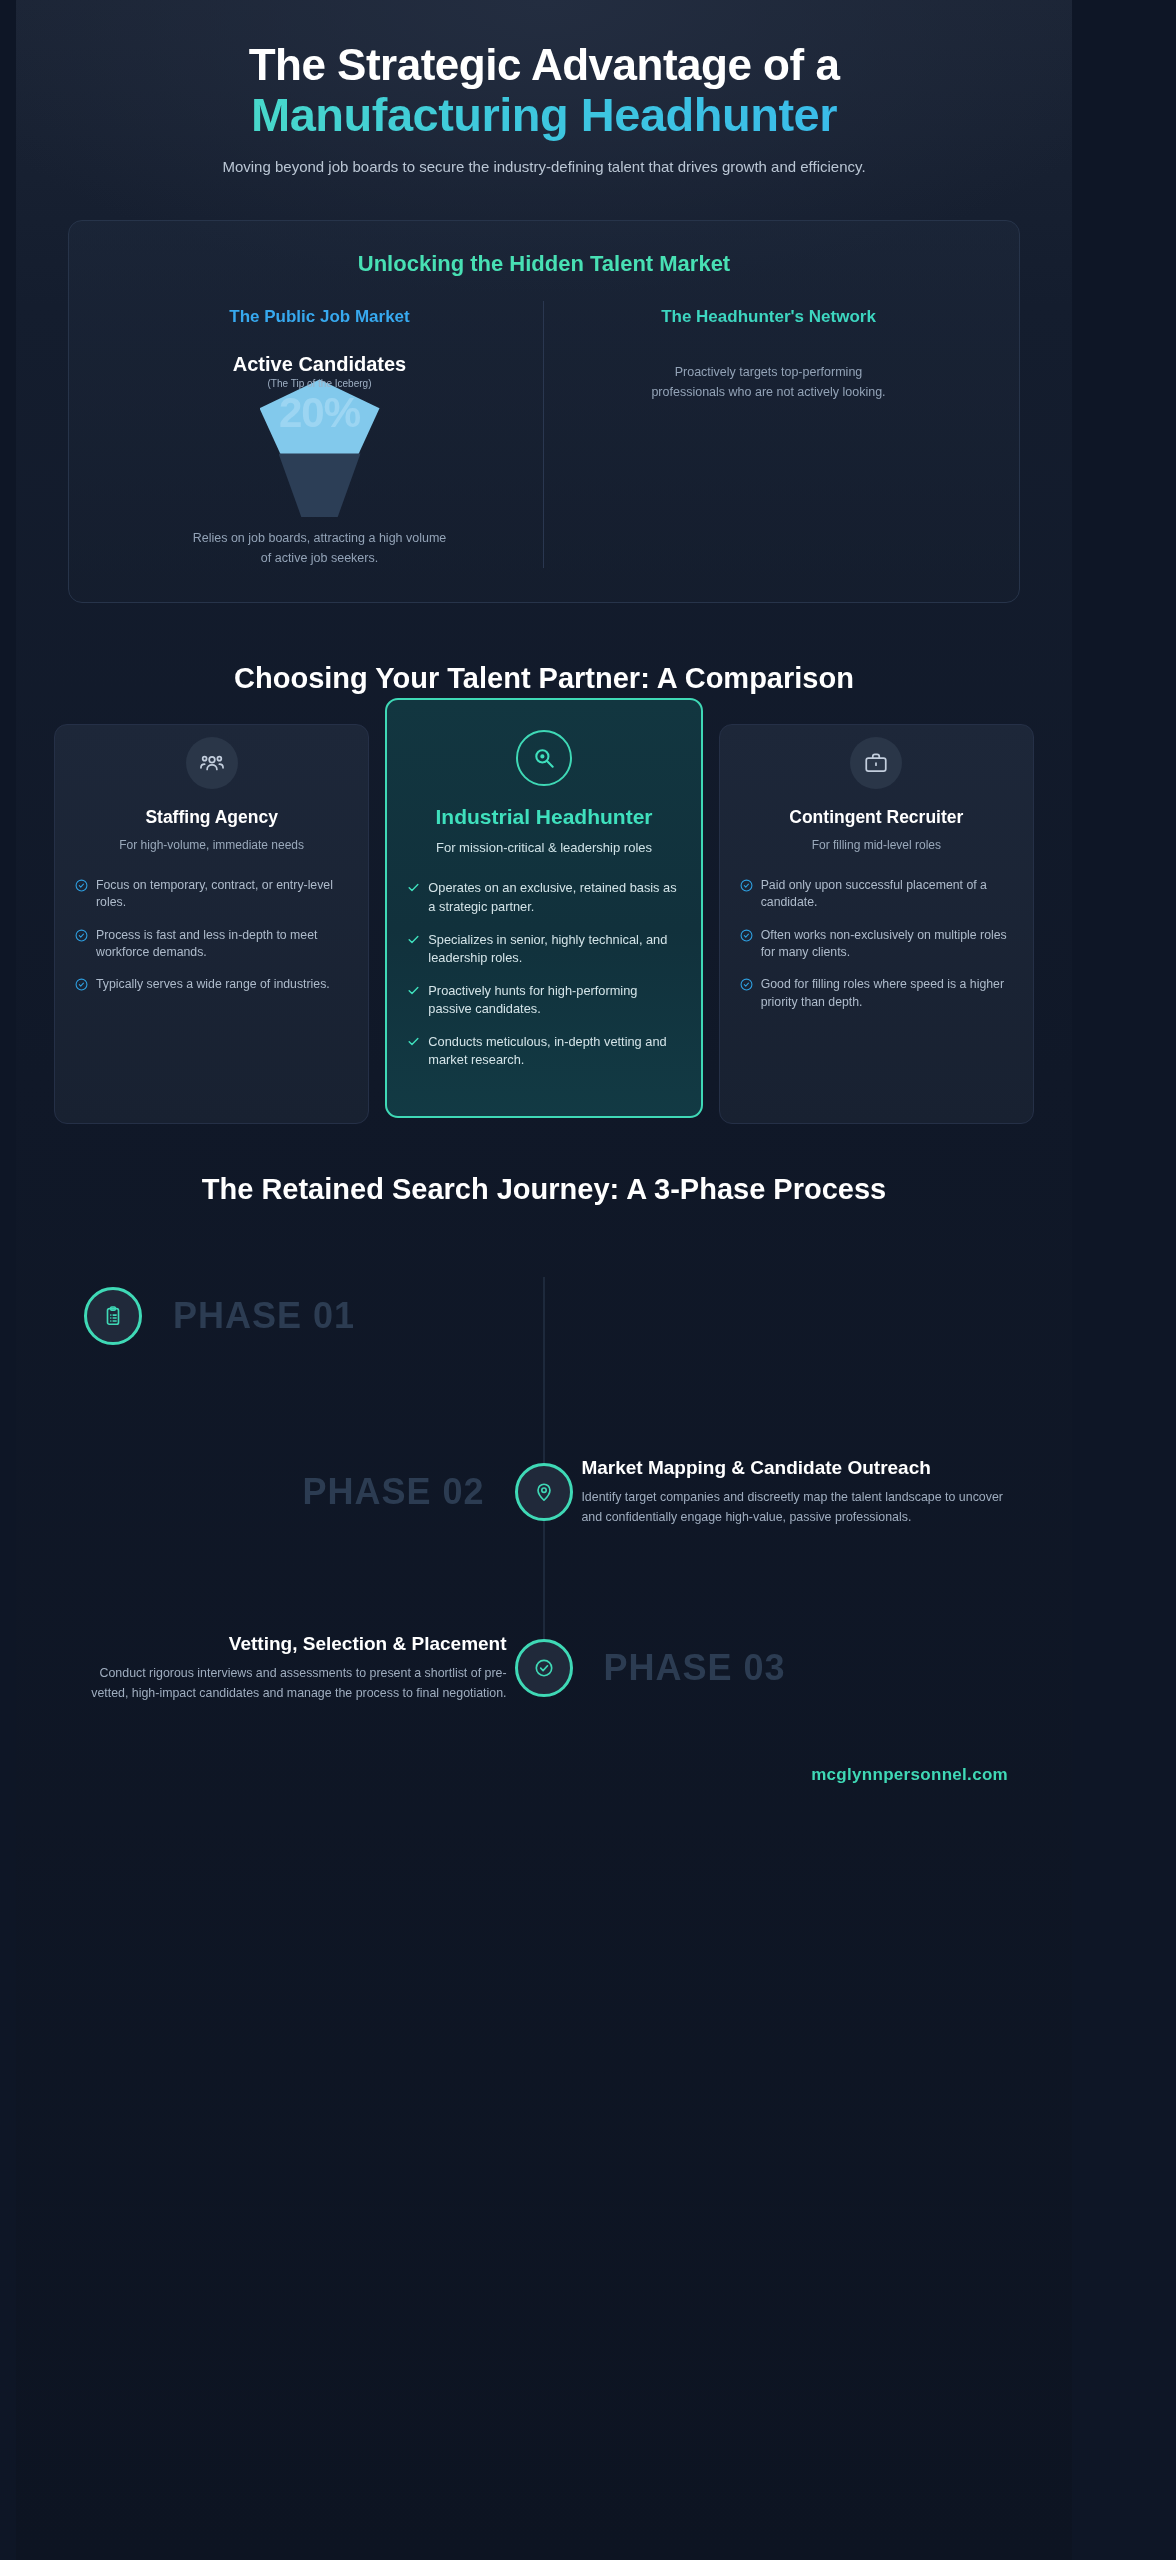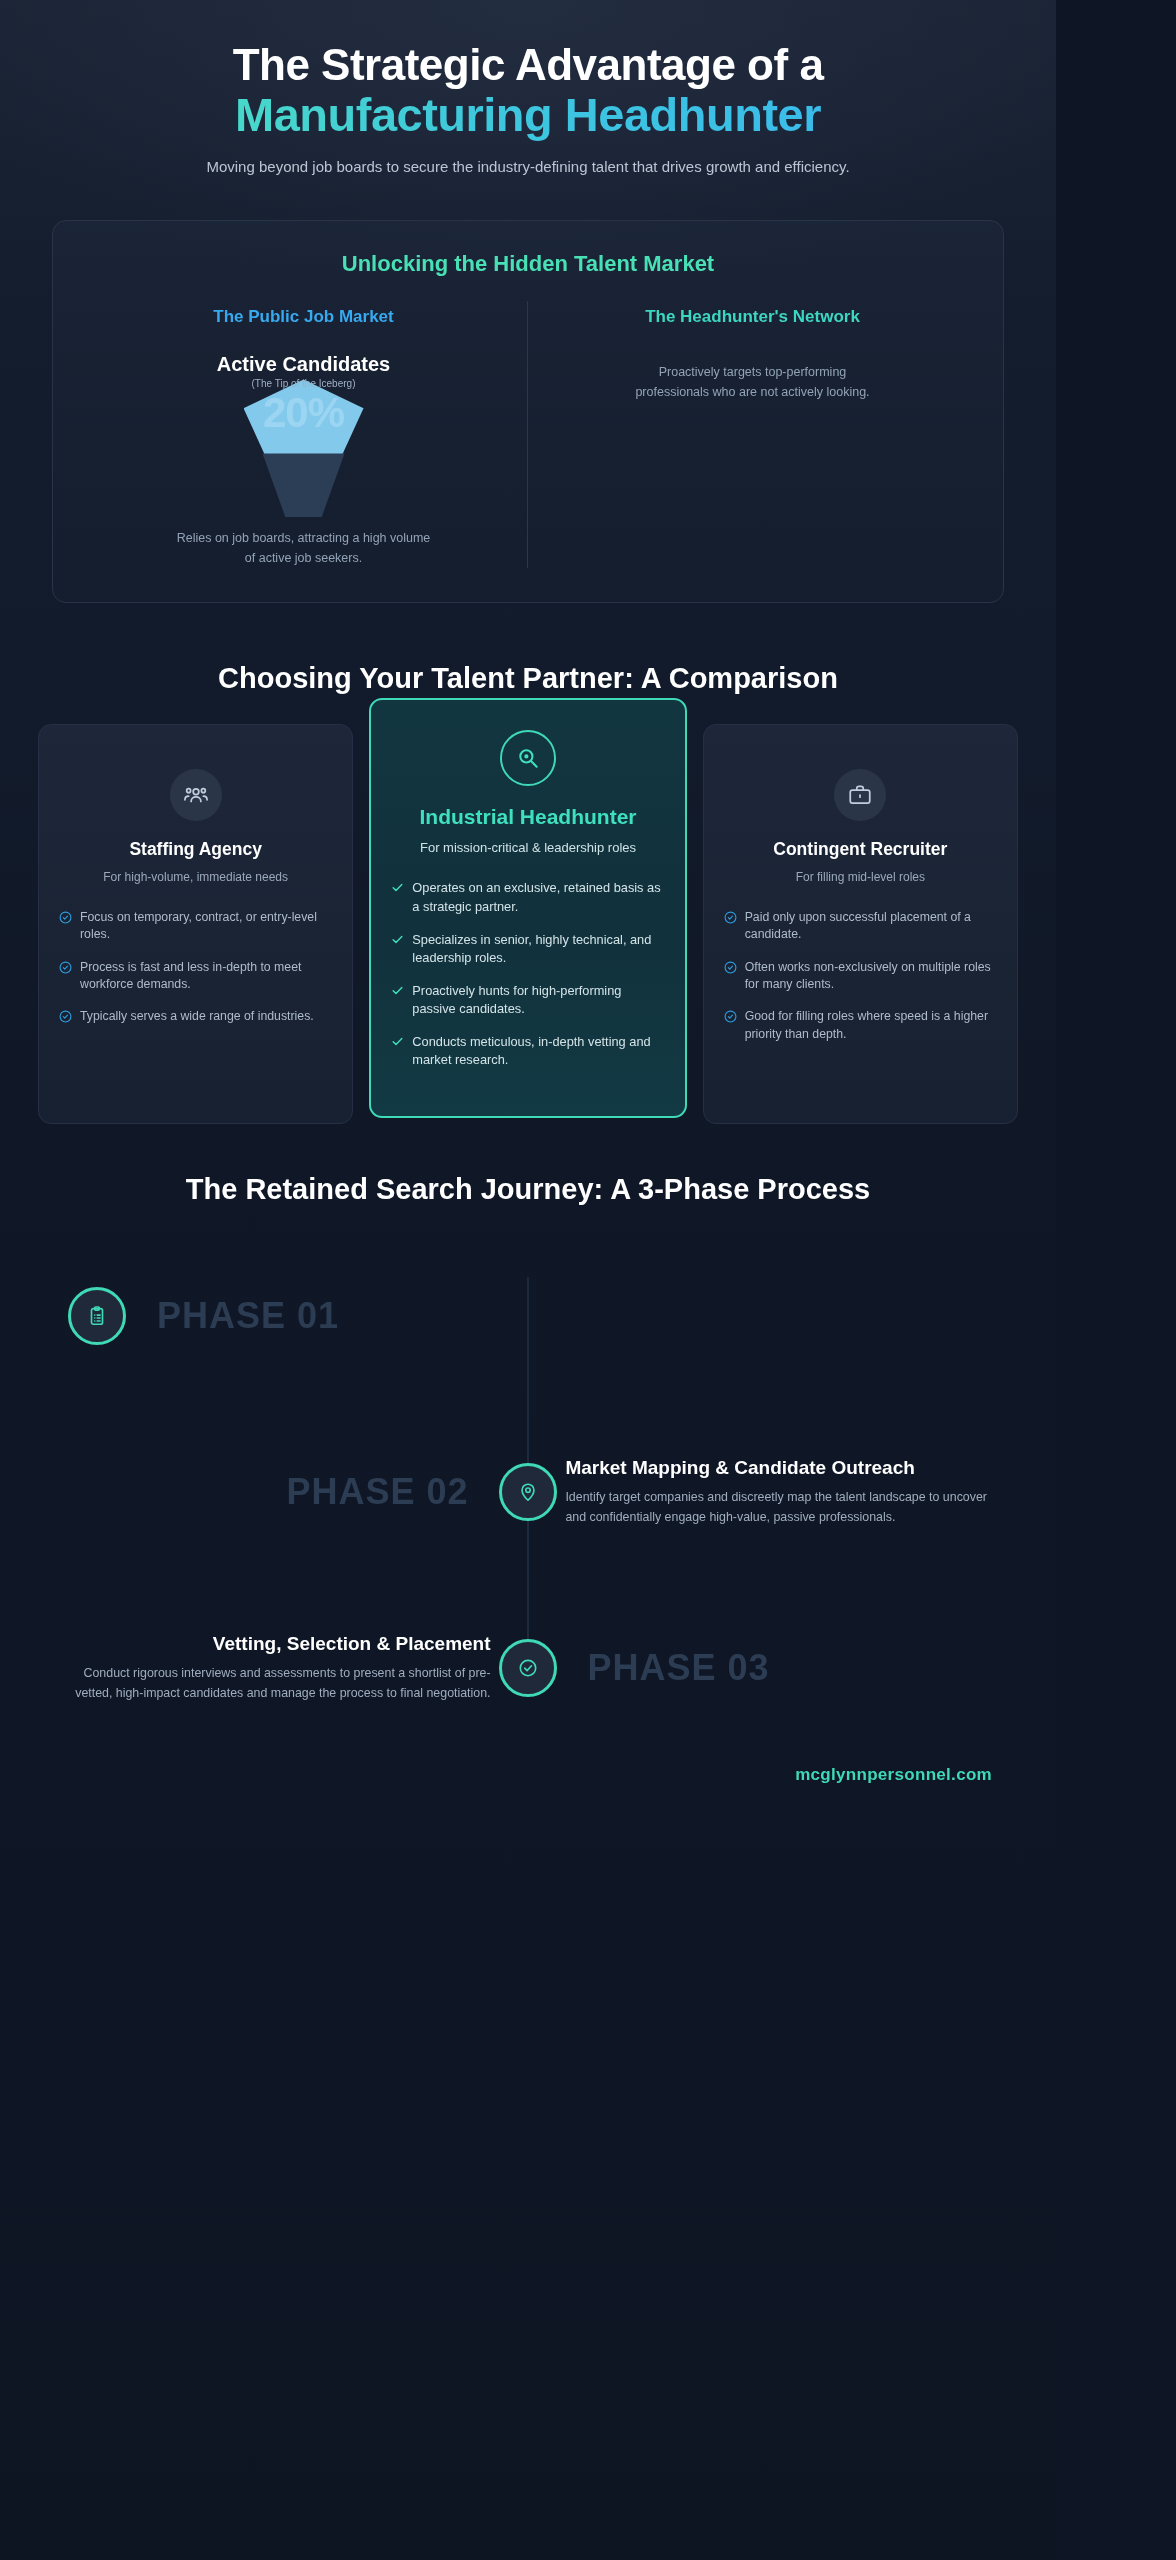--- a/index.html
+++ b/index.html
@@ -10,20 +10,21 @@
     color:#e6edf5;
     overflow:hidden;
     position:relative;
   }
   .page {
     width:1056px; height:2560px;
     background:
       radial-gradient(ellipse 900px 420px at 50% 0%, #232d40 0%, rgba(35,45,64,0) 70%),
       linear-gradient(180deg,#1b2435 0%, #141d2e 12%, #101828 42%, #0d1422 100%);
     position:relative;
+    margin-left:16px;
   }
 
   
   .header { padding:40px 60px 0; text-align:center; }
   .h-line1 {
     font-size:44px; font-weight:bold; color:#ffffff;
     letter-spacing:-0.5px; line-height:1.12;
   }
   .h-line2 {
     font-size:47px; font-weight:bold; line-height:1.12;
@@ -93,21 +94,21 @@
     max-width:260px; margin-left:auto; margin-right:auto;
   }
 
   
   .sec-title {
     margin:58px 60px 28px; text-align:center;
     font-size:29px; font-weight:bold; color:#ffffff; line-height:1.2;
   }
   .cards { display:flex; align-items:flex-start; gap:16px; padding:0 38px; }
   .card {
-    flex:1; border-radius:13px; padding:44px 20px 24px; text-align:center;
+    flex:1; border-radius:13px; padding:12px 20px 24px; text-align:center;
     background:linear-gradient(180deg,#1d2739,#182131);
     border:1px solid #253047; min-height:400px;
   }
   .card.featured {
     border:2px solid #3fd9b6;
     background:linear-gradient(180deg,#123640 0%, #11313c 55%, #123a44 100%);
     padding:30px 20px 30px; margin-top:-26px; min-height:420px;
   }
   .c-icon {
     width:52px;height:52px;border-radius:50%; margin:0 auto 18px;

